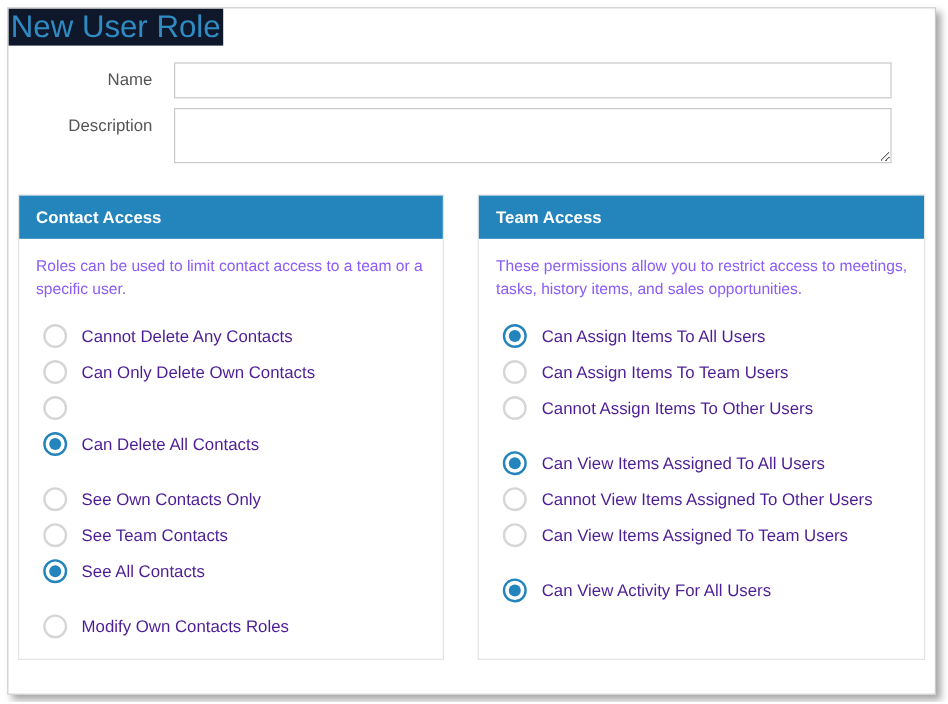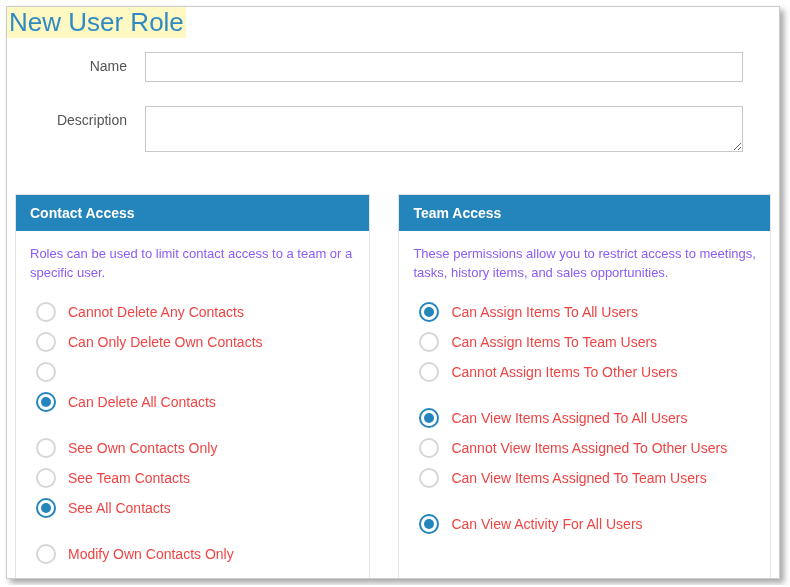--- a/index.html
+++ b/index.html
@@ -14,34 +14,34 @@
     width: 774px;
     height: 573px;
     border: 1px solid #ccc;
     box-shadow: 4px 4px 6px rgba(0,0,0,0.35);
     overflow: hidden;
     position: relative;
     background: #fff;
   }
   .page-title {
     display: inline-block;
-    background: #fef9c3;
+    background: #0f172a;
     color: #308bc2;
     font-size: 26px;
     font-weight: 400;
     padding: 0 2px;
     margin: 0 0 14px 0;
   }
   .form-area {
     padding: 0 8px 18px 8px;
   }
   .form-row {
     display: flex;
     align-items: flex-start;
-    margin-bottom: 24px;
+    margin-bottom: 8px;
   }
   .form-row label {
     width: 130px;
     min-width: 130px;
     text-align: right;
     padding-right: 18px;
     padding-top: 6px;
     color: #555;
     font-size: 14px;
   }
@@ -112,21 +112,21 @@
   .radio-inner {
     width: 10px;
     height: 10px;
     border-radius: 50%;
     background: transparent;
   }
   .radio-row.selected .radio-inner {
     background: #2484bc;
   }
   .radio-label {
-    color: #ef4444;
+    color: #4c1d95;
     font-size: 14px;
   }
 </style>
 </head>
 <body>
 
 <div class="frame">
 
   <h1 class="page-title">New User Role</h1>
 
@@ -190,21 +190,21 @@
                 <span class="radio-inner"></span>
               </span>
               <span class="radio-label">See All Contacts</span>
             </div>
           </div>
           <div class="radio-group">
             <div class="radio-row">
               <span class="radio-outer">
                 <span class="radio-inner"></span>
               </span>
-              <span class="radio-label">Modify Own Contacts Only</span>
+              <span class="radio-label">Modify Own Contacts Roles</span>
             </div>
           </div>
         </div>
     </div>
 
     <div class="panel right">
       <div class="panel-header">Team Access</div>
       <div class="panel-desc">These permissions allow you to restrict access to meetings, tasks, history items, and sales opportunities.</div>
       <div>
           <div class="radio-group">

